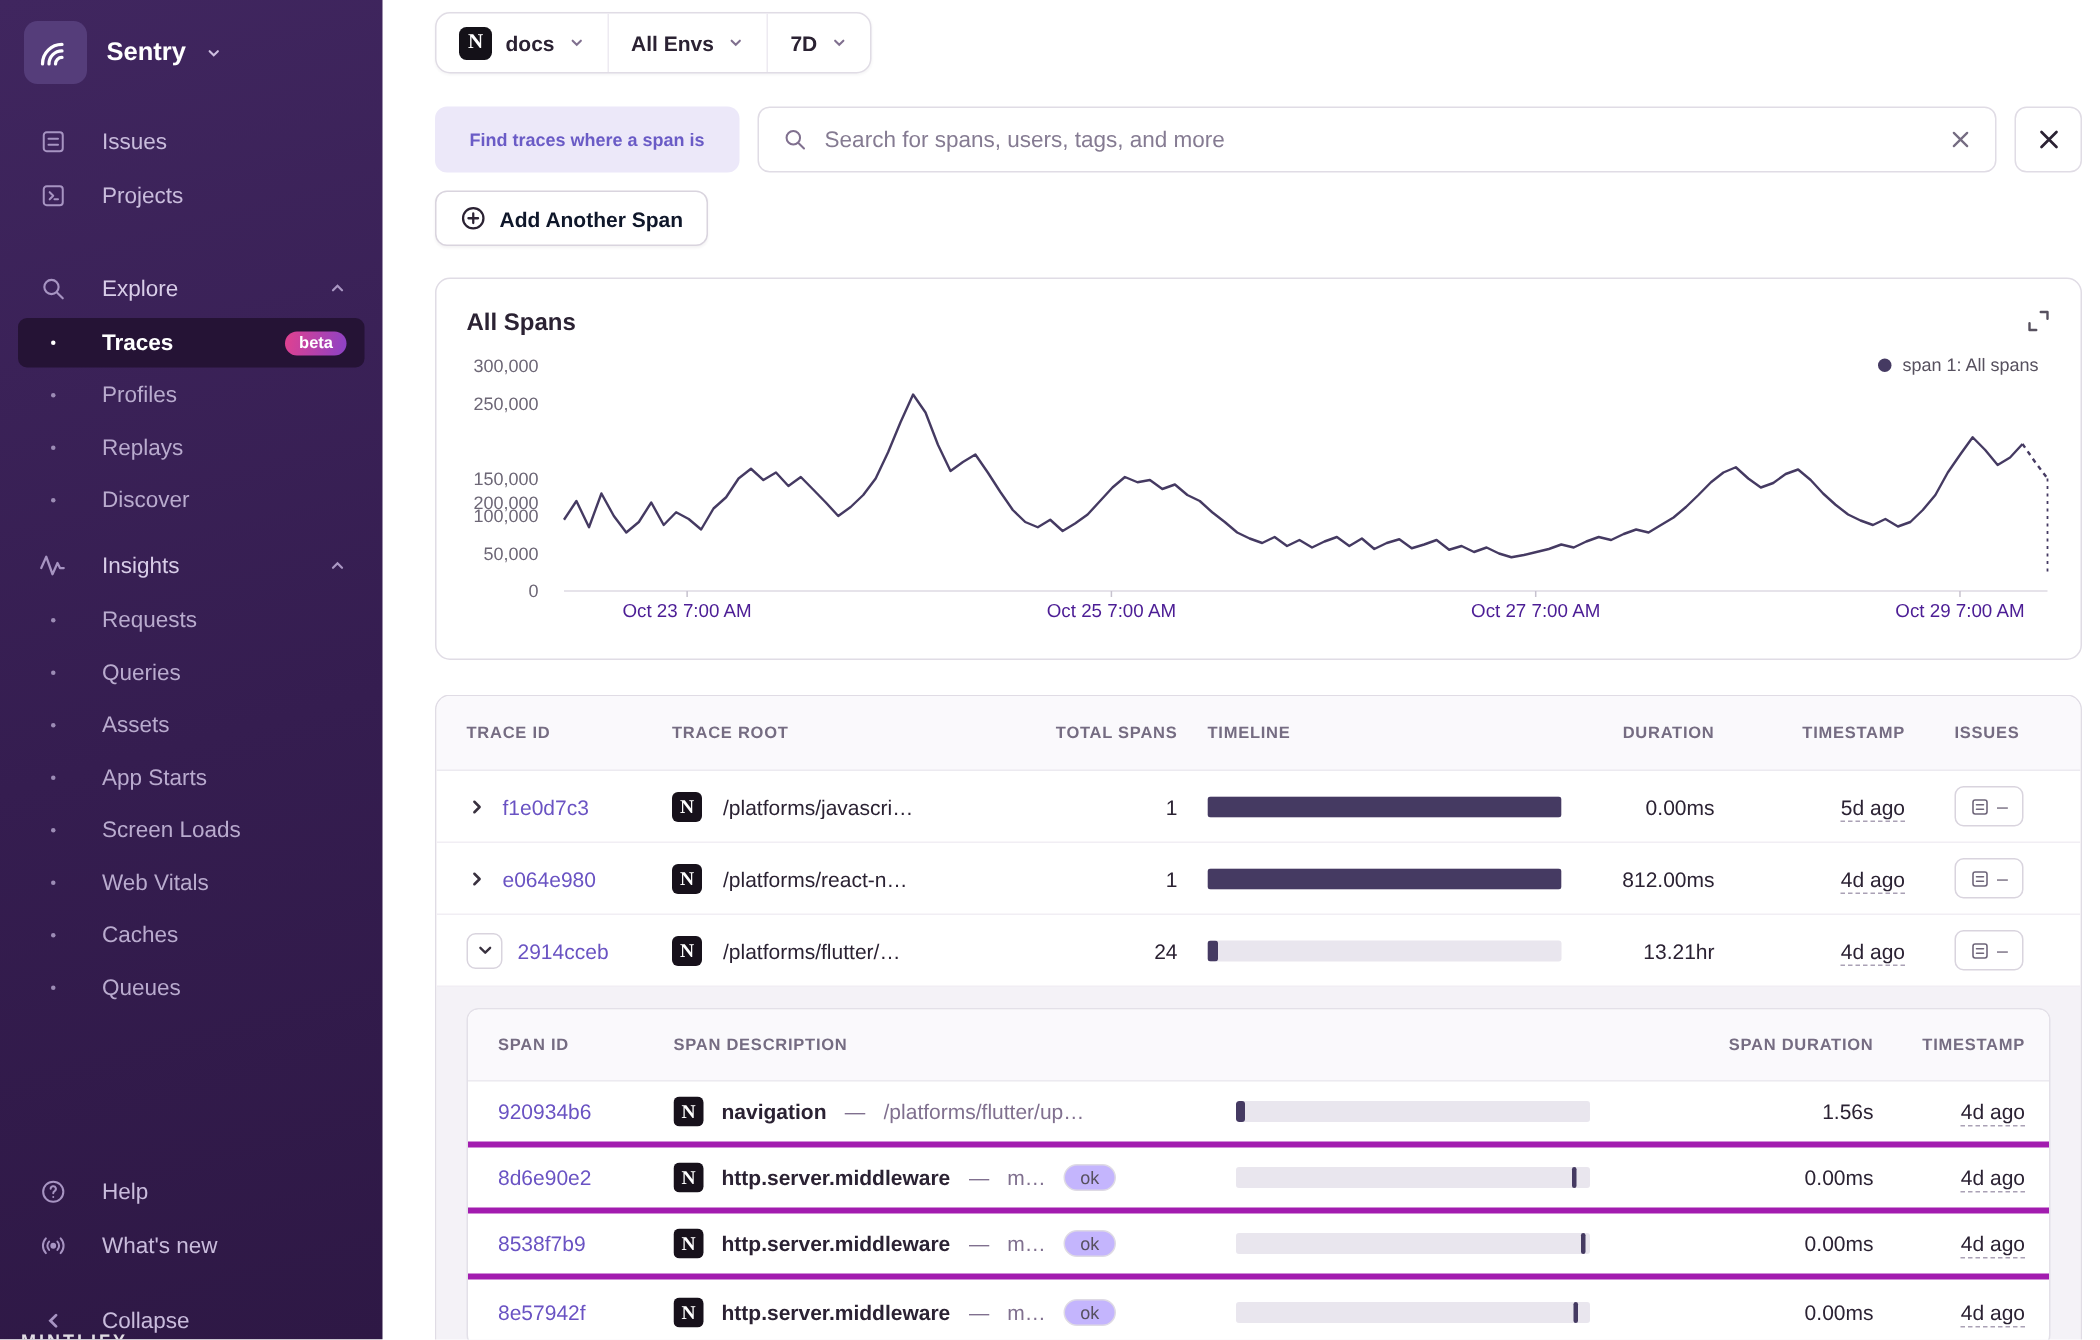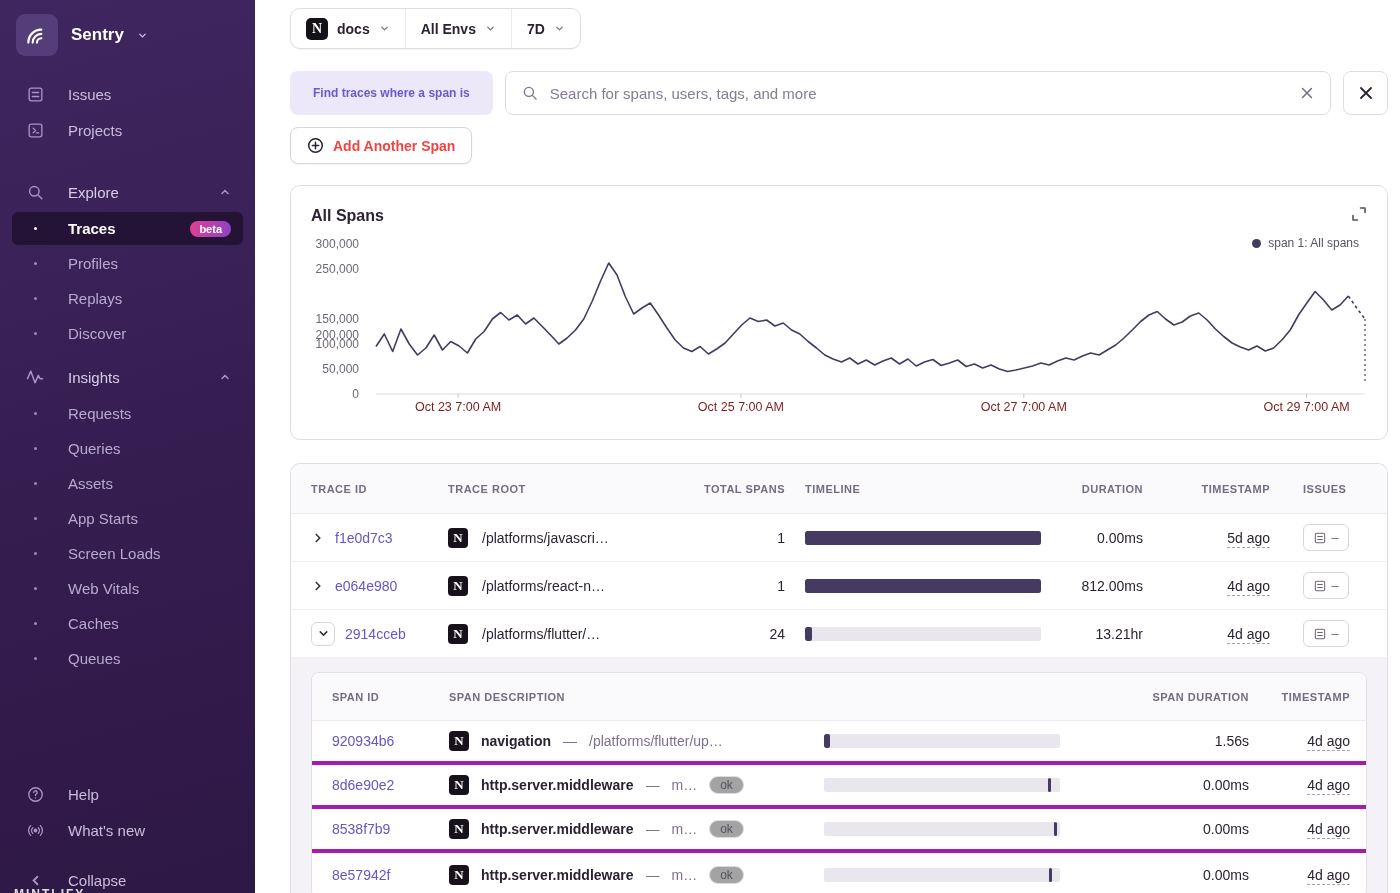--- a/index.html
+++ b/index.html
@@ -35,33 +35,33 @@
   .chev{display:inline-flex}
 
   .search-row{display:flex;gap:12px;margin-top:22px;height:44px}
   .find-pill{display:flex;align-items:center;padding:0 23px;background:#ece8f9;color:#6a5bc6;font-weight:700;font-size:12px;border-radius:8px;white-space:nowrap}
   .search-box{flex:1;display:flex;align-items:center;gap:11px;border:1px solid #e0dce5;border-radius:8px;background:#fff;padding:0 15px}
   .search-box input{flex:1;border:none;outline:none;font-size:15px;font-family:inherit;color:#2b2233;background:transparent}
   .search-box input::placeholder{color:#857b92}
   .iconbtn{display:flex;align-items:center;justify-content:center;cursor:pointer;background:none;border:none;color:#6e6579}
   .x-btn{width:45px;height:44px;border:1px solid #e0dce5;border-radius:8px;background:#fff;display:flex;align-items:center;justify-content:center;cursor:pointer;color:#2b2233}
 
-  .add-btn{margin-top:12px;height:37px;display:inline-flex;align-items:center;gap:9px;padding:0 16px;border:1px solid #d9d4de;border-radius:8px;background:#fff;font-family:inherit;font-weight:700;font-size:14px;color:#ef4444;box-shadow:0 1px 2px rgba(43,34,51,.06);cursor:pointer}
+  .add-btn{margin-top:12px;height:37px;display:inline-flex;align-items:center;gap:9px;padding:0 16px;border:1px solid #d9d4de;border-radius:8px;background:#fff;font-family:inherit;font-weight:700;font-size:14px;color:#0f172a;box-shadow:0 1px 2px rgba(43,34,51,.06);cursor:pointer}
 
   
   .chart-card{margin-top:21px;height:255px;border:1px solid #e0dce5;border-radius:10px;background:#fff;position:relative}
   .chart-title{position:absolute;left:20px;top:21px;font-size:16px;font-weight:700}
   .expand-btn{position:absolute;right:15px;top:15px;width:26px;height:26px;display:flex;align-items:center;justify-content:center;background:none;border:none;cursor:pointer;color:#57515f}
   .legend{position:absolute;right:28px;top:50px;display:flex;align-items:center;gap:7px;font-size:12px;color:#57515f}
   .legend-dot{width:9px;height:9px;border-radius:50%}
   .y-labels{position:absolute;left:0;top:58px;width:78px;height:150px;font-size:12px;color:#6d6776}
   .y-labels span{position:absolute;left:0;right:10px;text-align:right}
   .plot{position:absolute;left:85px;right:22px;top:58px;height:150px}
   .plot svg{width:100%;height:100%;display:block;overflow:visible}
-  .x-labels{position:absolute;left:85px;right:22px;top:214px;height:16px;font-size:12.5px;color:#7f1d1d}
+  .x-labels{position:absolute;left:85px;right:22px;top:214px;height:16px;font-size:12.5px;color:#4c1d95}
   .x-labels span{position:absolute;transform:translateX(-50%);white-space:nowrap}
 
   
   .table-card{margin-top:23px;border:1px solid #e0dce5;border-bottom:none;border-radius:10px 10px 0 0;overflow:hidden;background:#fff}
   .thead,.sub-head{display:flex;align-items:center;height:50px;background:#faf9fc;border-bottom:1px solid #eceaf0;font-size:11px;font-weight:700;letter-spacing:.5px;color:#756c82;text-transform:uppercase}
   .thead{padding-left:20px}
   .trow{display:flex;align-items:center;height:48px;border-bottom:1px solid #f1eef4;padding-left:20px;font-size:14px;background:#fff}
   .c1{width:137px;display:flex;align-items:center;gap:10px;flex-shrink:0}
   .c2{width:242px;display:flex;align-items:center;gap:14px;flex-shrink:0;overflow:hidden}
   .c3{width:95px;text-align:right;flex-shrink:0}
@@ -84,21 +84,21 @@
   .sub-head{height:48px;padding:0 20px}
   .sub-row{display:flex;align-items:center;height:44px;padding:0 20px;border-bottom:4px solid #a21caf;font-size:14px}
   .sub-row:last-child{border-bottom:none}
   .s1{width:117px;flex-shrink:0}
   .s2{width:375px;display:flex;align-items:center;gap:12px;flex-shrink:0;overflow:hidden}
   .s3{width:236px;flex-shrink:0}
   .s4{width:189px;text-align:right;flex-shrink:0}
   .s5{width:101px;text-align:right;flex-shrink:0}
   .op{font-weight:700;white-space:nowrap}
   .muted{color:#80708f;white-space:nowrap;overflow:hidden;text-overflow:ellipsis}
-  .badge-ok{font-size:12px;padding:1px 10px;border-radius:10px;background:#a3a3a3;border:1px solid #dedae4;color:#57515f;flex-shrink:0}
+  .badge-ok{font-size:12px;padding:1px 10px;border-radius:10px;background:#c4b5fd;border:1px solid #dedae4;color:#57515f;flex-shrink:0}
 </style>
 </head>
 <body>
 
 <aside class="sidebar">
   <div class="brand">
     <div class="brand-logo">
       <svg width="26" height="26" viewBox="0 0 24 24" fill="none" stroke="currentColor" stroke-width="2" stroke-linecap="round">
           <path d="M4 19a12 12 0 0 1 12-12"></path>
           <path d="M8 19a8 8 0 0 1 8-8"></path>

